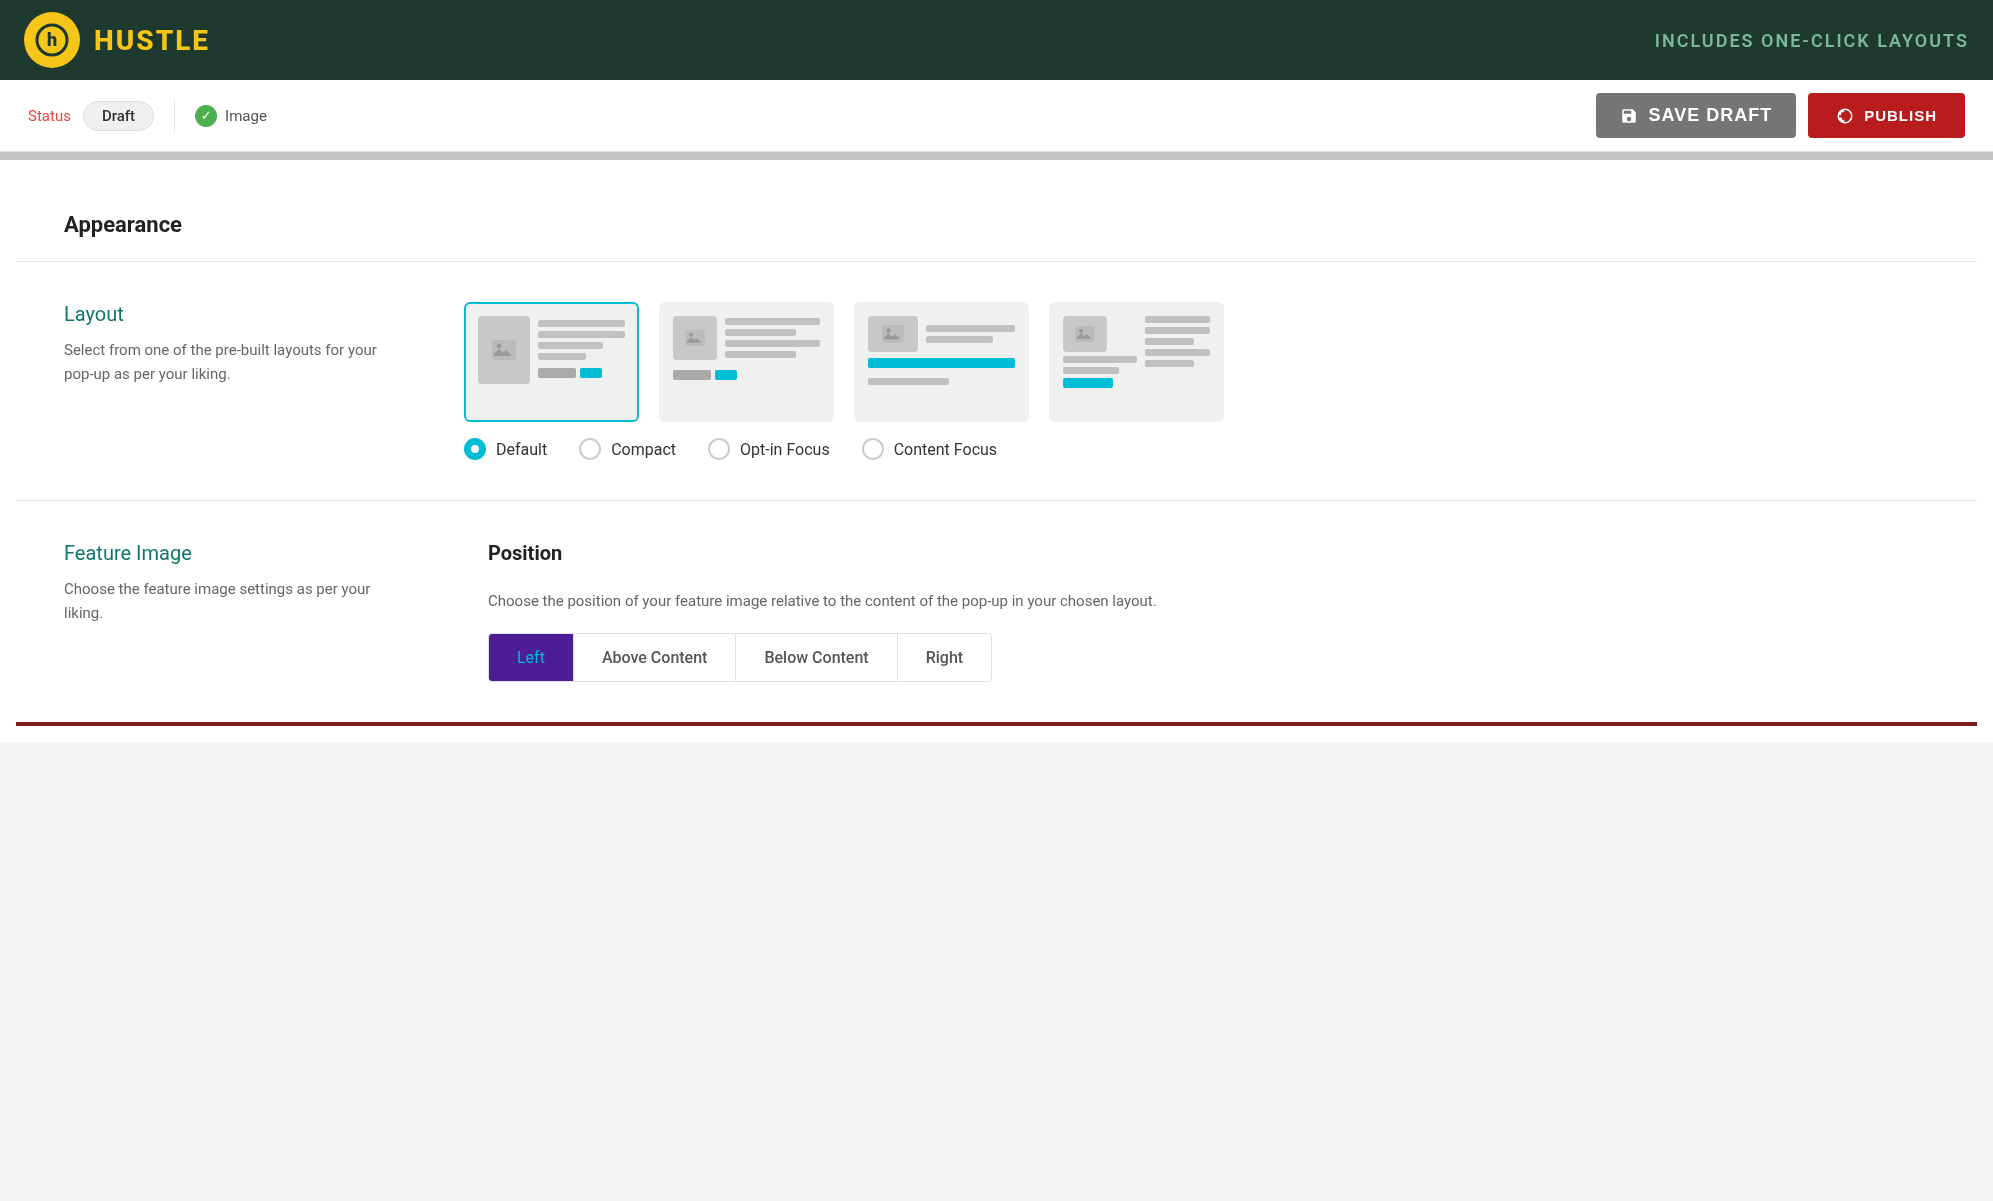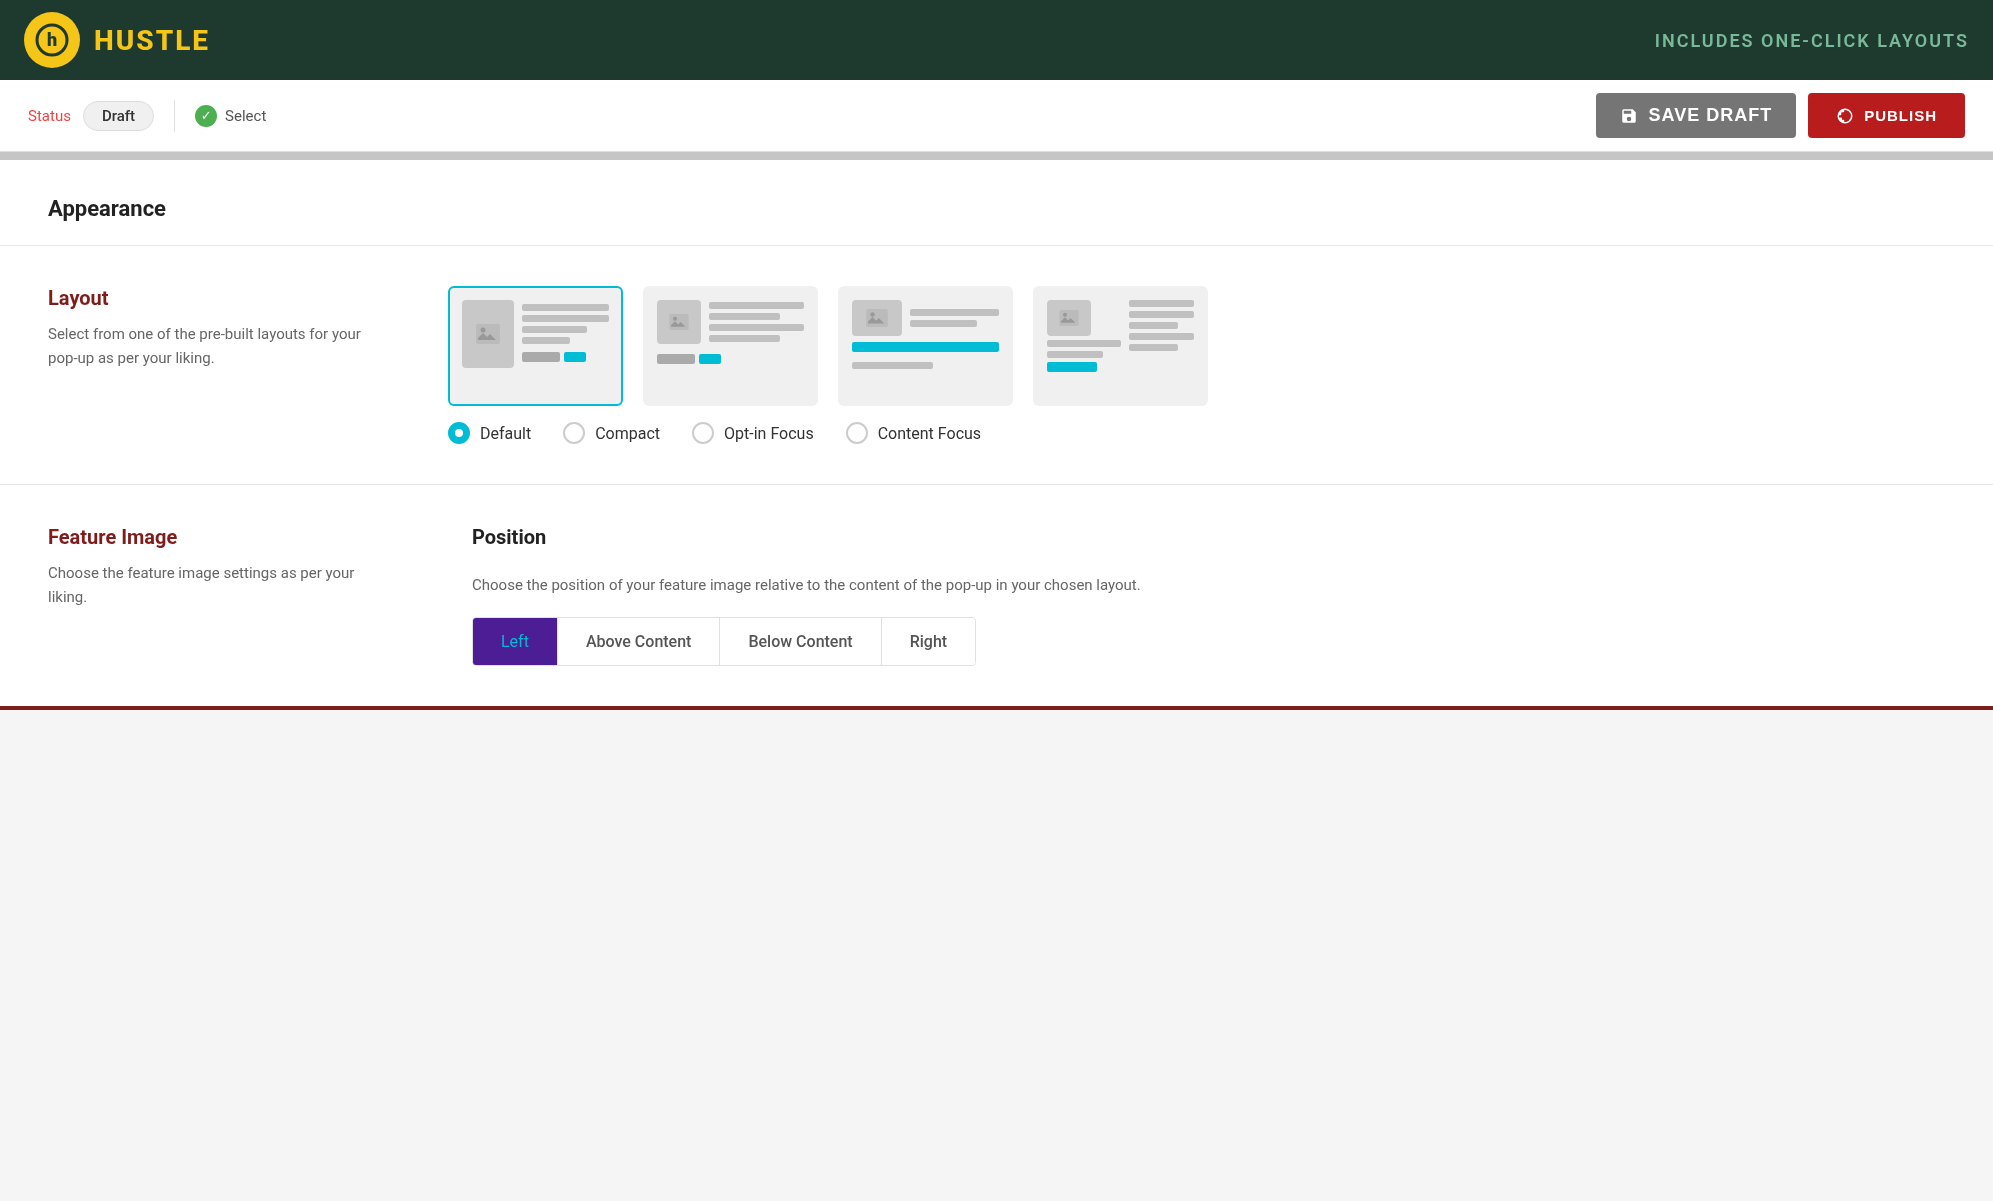--- a/index.html
+++ b/index.html
@@ -134,21 +134,21 @@
     .progress-bar-fill {
       height: 100%;
       background: #c5c5c5;
       width: 100%;
     }
 
     
     .main-content {
       background: #fff;
       max-width: 100%;
-      padding: 0;
+      padding: 16px;
     }
 
     
     .appearance-section {
       padding: 36px 48px 24px;
       border-bottom: 1px solid #e8e8e8;
     }
     .appearance-title {
       font-size: 22px;
       font-weight: 700;
@@ -162,22 +162,22 @@
       display: flex;
       align-items: flex-start;
       gap: 80px;
     }
     .section-info {
       min-width: 280px;
       max-width: 320px;
     }
     .section-title {
       font-size: 20px;
-      font-weight: 700;
-      color: #7f1d1d;
+      font-weight: 400;
+      color: #0f766e;
       margin-bottom: 12px;
     }
     .section-desc {
       font-size: 15px;
       color: #666;
       line-height: 1.6;
     }
     .layout-options {
       display: flex;
       flex-direction: column;
@@ -390,21 +390,21 @@
   </div>
   <span class="header-tagline">INCLUDES ONE-CLICK LAYOUTS</span>
 </header>
 
 <div class="status-bar">
   <span class="status-label">Status</span>
   <span class="status-badge">Draft</span>
   <div class="status-divider"></div>
   <div class="saved-status">
     <div class="saved-check">✓</div>
-    <span>Select</span>
+    <span>Image</span>
   </div>
   <div class="status-actions">
     <button class="btn-save-draft">
       <svg width="18" height="18" viewBox="0 0 24 24" fill="white">
         <path d="M17 3H5a2 2 0 00-2 2v14a2 2 0 002 2h14a2 2 0 002-2V7l-4-4zm-5 16a3 3 0 110-6 3 3 0 010 6zm3-10H5V5h10v4z"></path>
       </svg>
       <span>SAVE DRAFT</span>
     </button>
     <button class="btn-publish">
       <svg width="18" height="18" viewBox="0 0 24 24" fill="white">

